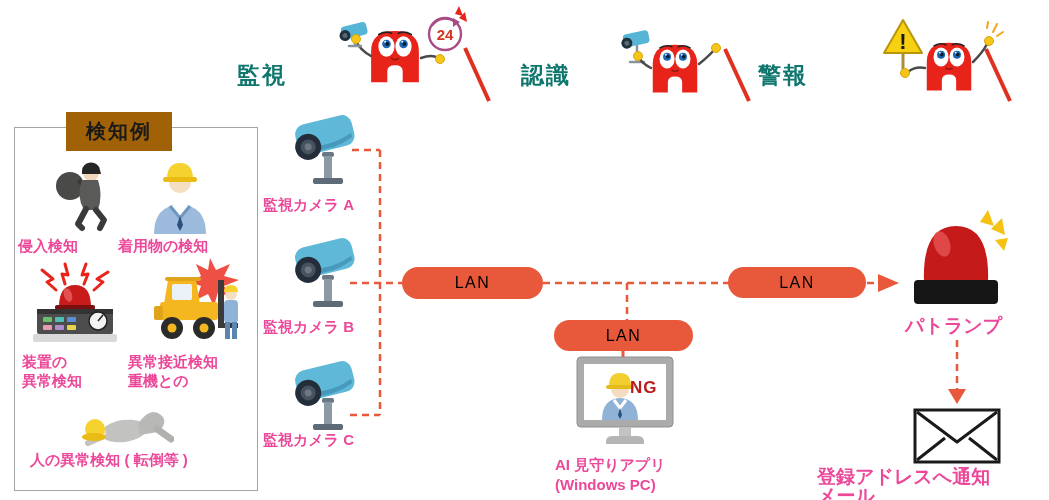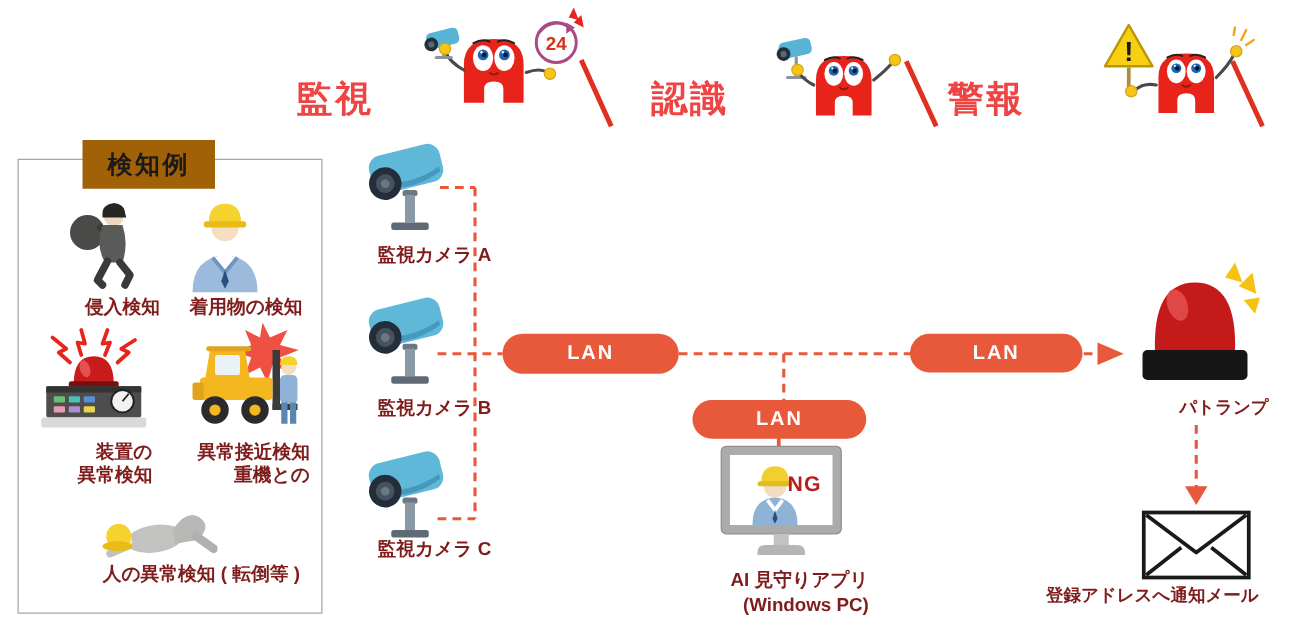--- a/index.html
+++ b/index.html
@@ -1,28 +1,28 @@
 <!DOCTYPE html>
 <html><head>
 <meta charset="utf-8">
 <style>
   html,body{margin:0;padding:0;background:#fff;}
   #canvas{
     position:relative;width:1049px;height:500px;background:#fff;overflow:hidden;
     font-family:"Liberation Sans","DejaVu Sans",sans-serif;color:#2b2b2b;
   }
   .abs{position:absolute;}
-  .phase-label{font-size:29px;font-weight:700;color:#ef4444;letter-spacing:2px;}
+  .phase-label{font-size:23px;font-weight:700;color:#0f766e;letter-spacing:2px;}
   .pill{
-    position:absolute;background:#E8583A;border-radius:17px;color:#ffffff;
+    position:absolute;background:#E8583A;border-radius:17px;color:#000000;
     display:flex;align-items:center;justify-content:center;
-    font-size:16px;font-weight:700;letter-spacing:1.5px;
-  }
-  .caption{position:absolute;text-align:right;font-size:15px;font-weight:600;line-height:19px;color:#7f1d1d;}
-  .caption.small{font-size:14px;}
+    font-size:16px;font-weight:400;letter-spacing:1.5px;
+  }
+  .caption{position:absolute;text-align:left;font-size:15px;font-weight:600;line-height:19px;color:#ec4899;}
+  .caption.small{font-size:19px;}
   .box{
     position:absolute;left:14px;top:127px;width:242px;height:362px;
     border:1.5px solid #a5a5a5;background:#fff;
   }
   .box-header{
     position:absolute;left:66px;top:112px;width:106px;height:39px;
     background:#a16207;display:flex;align-items:center;justify-content:center;
     font-size:20px;font-weight:700;color:#1a1a1a;letter-spacing:2px;
   }
   .ng{position:absolute;left:630px;top:378px;font-size:17px;font-weight:700;color:#b91c1c;letter-spacing:1px;}

